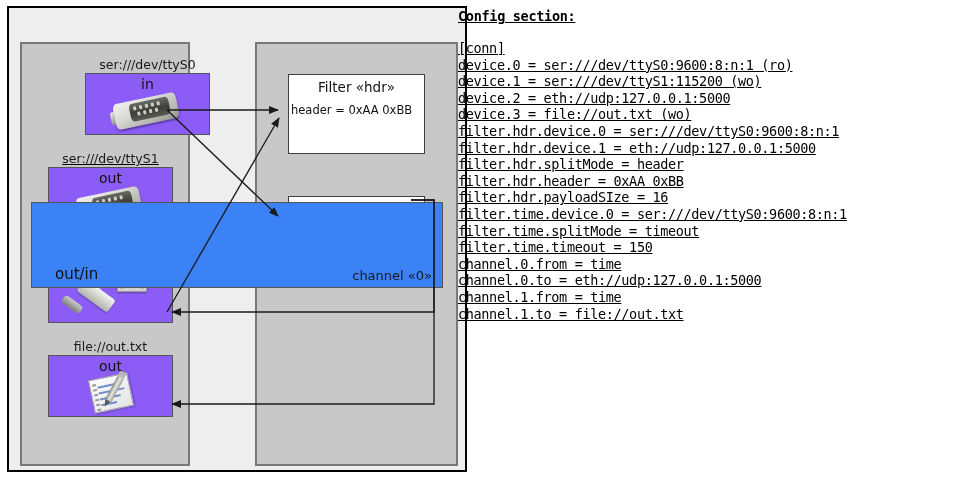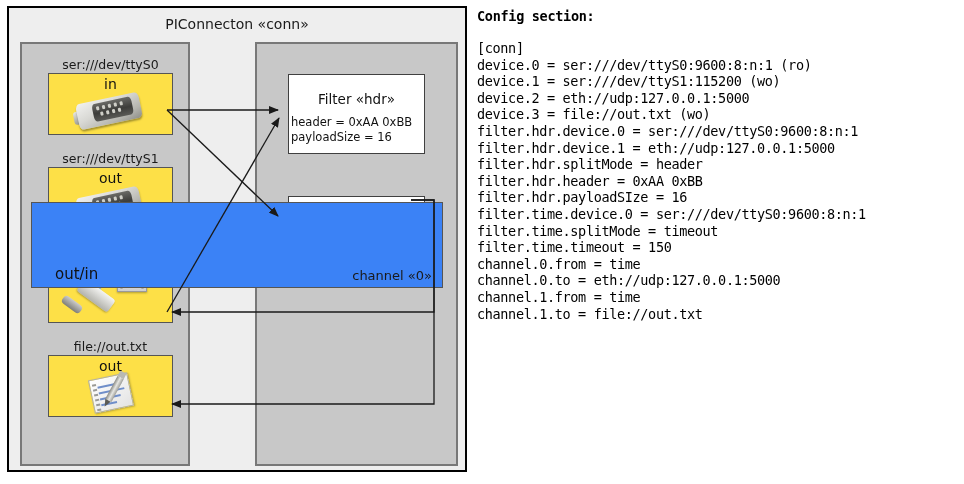--- a/index.html
+++ b/index.html
@@ -82,21 +82,21 @@
   .device-caption.wide {
     position: absolute;
     left: -15px;
     width: 155px;
     text-align: center;
   }
   .device-box {
     position: relative;
     width: 125px;
     height: 62px;
-    background: #fde047;
+    background: #8b5cf6;
     border: 1px solid #555555;
     box-sizing: border-box;
     overflow: hidden;
   }
   .device-label {
     position: absolute;
     top: 2px;
     width: 100%;
     text-align: center;
     font-size: 14px;
@@ -272,21 +272,21 @@
     left: 31px;
     width: 137px;
     background: #ffffff;
     border: 1px solid #404040;
     box-sizing: border-box;
   }
   .filter-title {
     font-size: 13.5px;
     color: #111111;
     text-align: center;
-    padding-top: 16px;
+    padding-top: 4px;
     white-space: nowrap;
   }
   .filter-props {
     padding: 8px 0 6px 2px;
   }
   .filter-prop {
     font-size: 11.5px;
     color: #111111;
     line-height: 15px;
     white-space: nowrap;
@@ -312,23 +312,24 @@
   #wires {
     position: absolute;
     left: 0; top: 0;
     width: 964px; height: 484px;
     pointer-events: none;
   }
 
   
   #config-pane {
     position: absolute;
-    left: 477px;
+    left: 458px;
     top: 8px;
     width: 475px;
+    text-decoration: underline;
   }
   #config-heading {
     font-family: "DejaVu Sans Mono", monospace;
     font-size: 13.5px;
     font-weight: bold;
     color: #000000;
     letter-spacing: -0.3px;
   }
   #config-body {
     margin-top: 16px;
@@ -338,25 +339,24 @@
     color: #000000;
     white-space: pre;
     letter-spacing: -0.35px;
   }
 </style>
 </head>
 <body>
 
 <div id="diagram-frame">
 
-  <div id="diagram-title">PIConnecton «conn»</div>
 
   <div id="devices-panel" class="panel">
 
-    <div class="device" style="top:14px;">
+    <div class="device" style="top:14px;margin-left:37px;">
       <div class="device-caption">ser:///dev/ttyS0</div>
       <div class="device-box">
         <div class="device-label">in</div>
         <div class="icon-wrap">
           <div class="db9">
             <div class="db9-tail"></div>
             <div class="db9-shell"></div>
             <div class="db9-face"></div>
             <div class="db9-pins">
               <i style="left:0px;top:0px;"></i>
@@ -367,21 +367,21 @@
               <i style="left:3px;top:6px;"></i>
                 <i style="left:9px;top:6px;"></i>
                 <i style="left:15px;top:6px;"></i>
                 <i style="left:21px;top:6px;"></i>
             </div>
           </div>
         </div>
       </div>
     </div>
 
-    <div class="device" style="top:108px;">
+    <div class="device" style="top:108px;text-decoration:underline;">
       <div class="device-caption">ser:///dev/ttyS1</div>
       <div class="device-box">
         <div class="device-label">out</div>
         <div class="icon-wrap">
           <div class="db9">
             <div class="db9-tail"></div>
             <div class="db9-shell"></div>
             <div class="db9-face"></div>
             <div class="db9-pins">
               <i style="left:0px;top:0px;"></i>
@@ -447,21 +447,20 @@
     </div>
 
   </div>
 
   <div id="filters-panel" class="panel">
 
     <div class="filter-box" style="top:30px;height:80px;">
       <div class="filter-title">Filter «hdr»</div>
       <div class="filter-props">
         <div class="filter-prop">header = 0xAA 0xBB</div>
-        <div class="filter-prop">payloadSize = 16</div>
       </div>
     </div>
 
     <div class="filter-box" style="top:152px;height:80px;">
       <div class="filter-title">Filter «time»</div>
       <div class="filter-props">
         <div class="filter-prop">timeout = 150 ms</div>
       </div>
     </div>
   </div>

